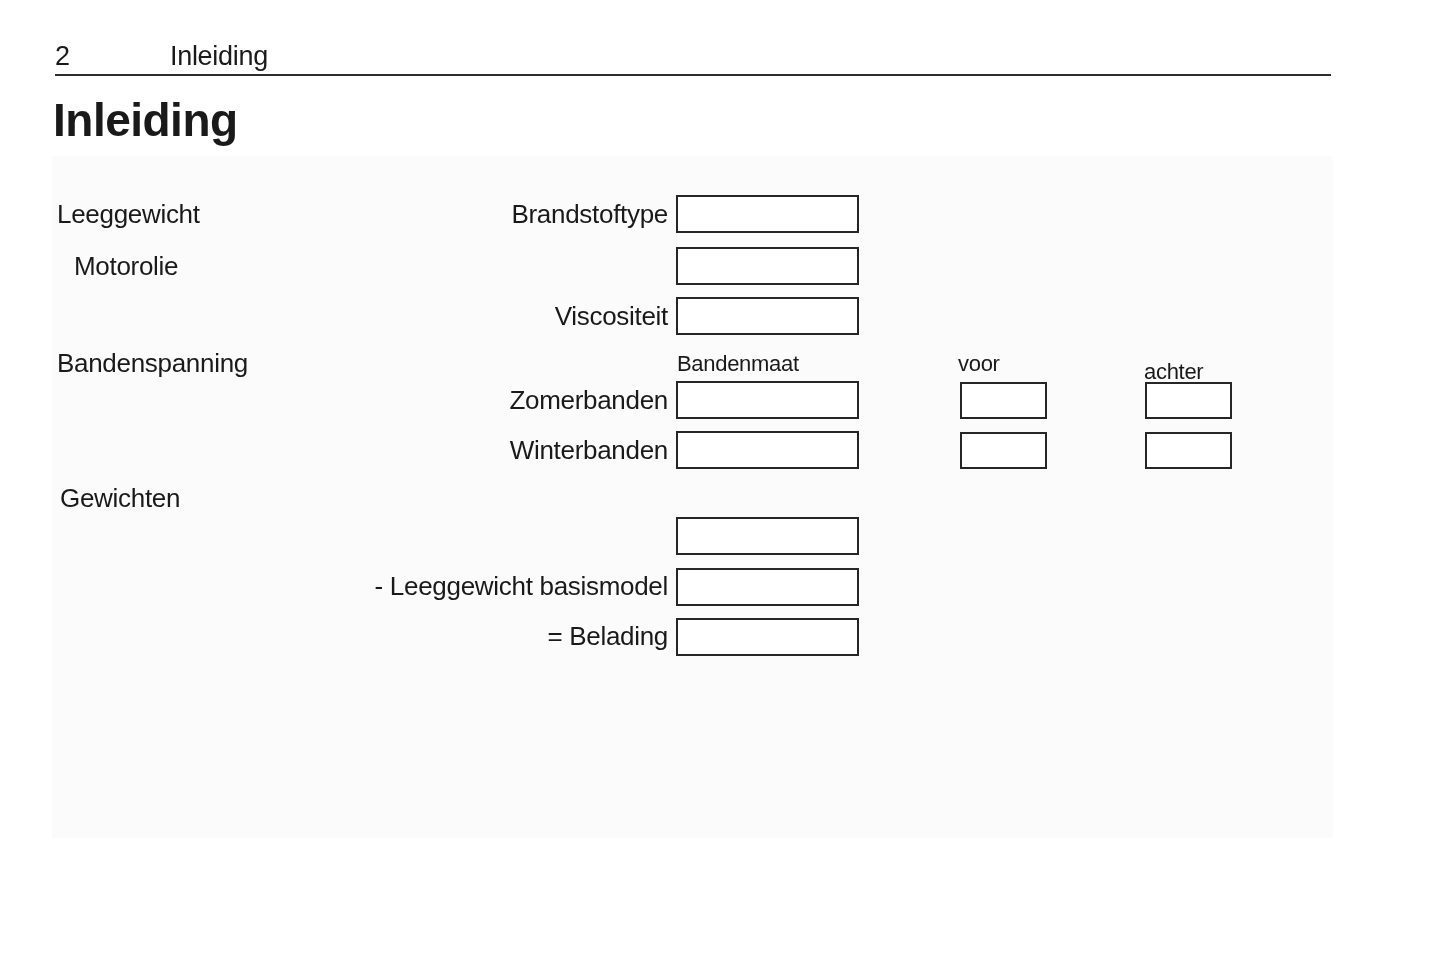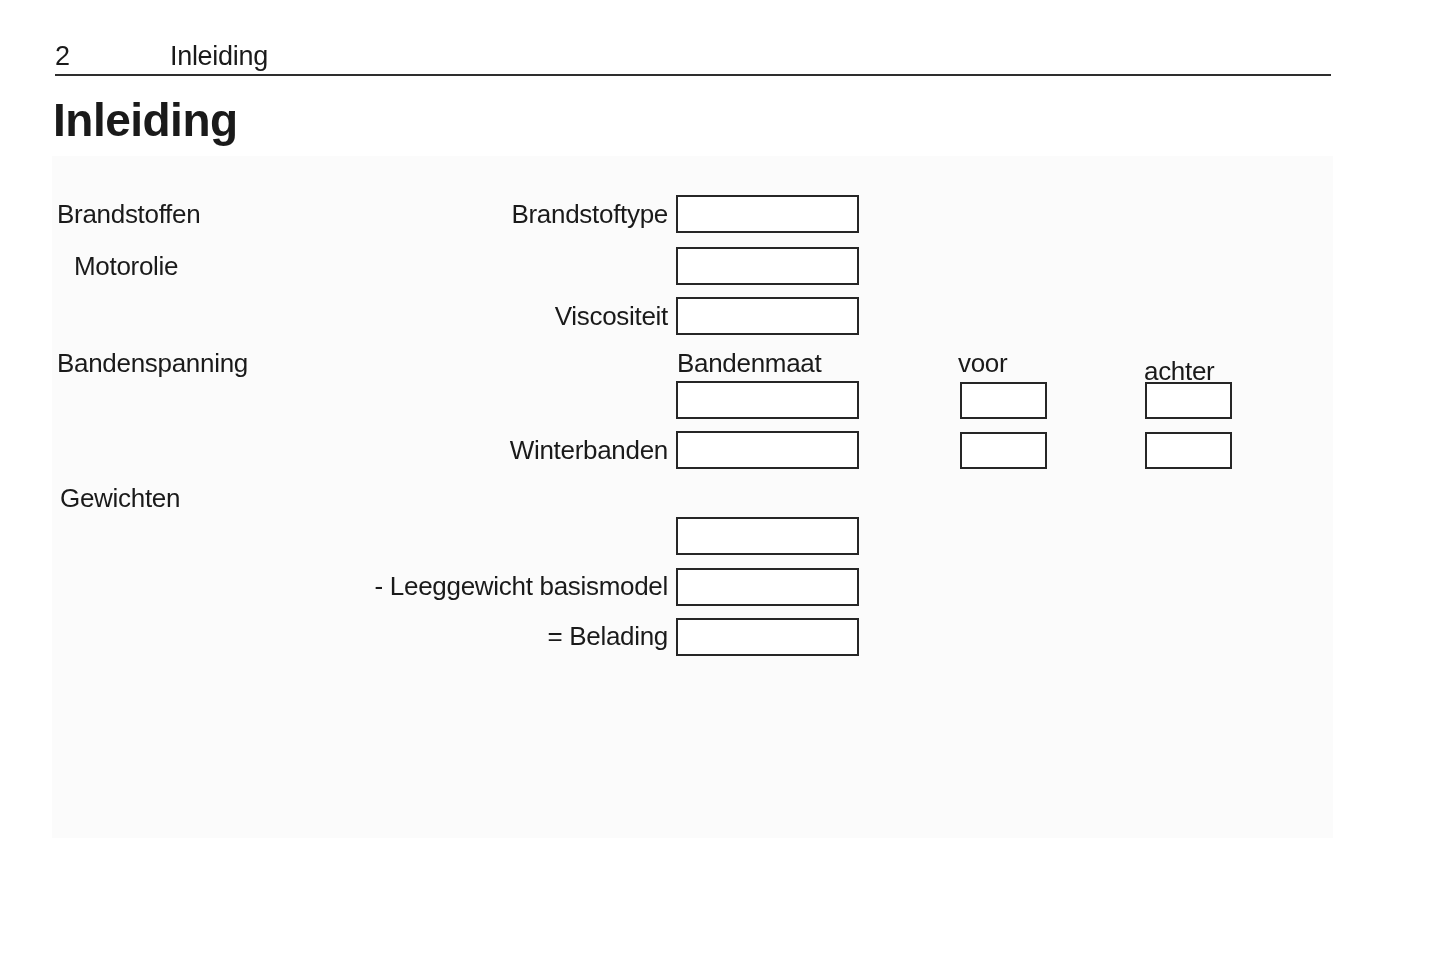--- a/index.html
+++ b/index.html
@@ -53,56 +53,57 @@
     background:#ffffff;
     padding:0 6px;
     font-family:"Liberation Sans", sans-serif;
     font-size:24px;
     color:#1a1a1a;
     outline:none;
   }
   .box.wide{width:183px;height:38px;}
   .box.small{width:87px;height:37px;}
   .colhdr{
-    font-size:26px;
+    font-size:22px;
     line-height:27px;
     letter-spacing:-0.3px;
     white-space:nowrap;
   }
 </style>
 </head>
 <body>
 
 <div class="page">
 
   <div class="abs hdr-text" style="left:55px;top:42px;">2</div>
   <div class="abs hdr-text" style="left:170px;top:42px;">Inleiding</div>
   <div class="abs rule" style="left:55px;top:74px;width:1276px;"></div>
 
   <h1 class="abs title" style="left:53px;top:96px;">Inleiding</h1>
 
   <div class="abs panel" style="left:52px;top:156px;width:1281px;height:682px;"></div>
 
-  <div class="abs lbl" style="left:57px;top:201px;">Brandstoffen</div>
+  <div class="abs lbl" style="left:57px;top:201px;">Leeggewicht</div>
   <div class="abs lbl" style="left:57px;top:253px;margin-left:17px;">Motorolie</div>
   <div class="abs lbl" style="left:57px;top:350px;">Bandenspanning</div>
   <div class="abs lbl" style="left:60px;top:485px;text-align:right;">Gewichten</div>
 
   <div class="abs rlbl" style="left:260px;top:201px;">Brandstoftype</div>
   <input class="abs box wide" style="left: 676px; top: 195px;" value="">
 
   <input class="abs box wide" style="left: 676px; top: 247px;" value="">
 
   <div class="abs rlbl" style="left:260px;top:303px;">Viscositeit</div>
   <input class="abs box wide" style="left: 676px; top: 297px;" value="">
 
   <div class="abs colhdr" style="left:677px;top:350px;">Bandenmaat</div>
   <div class="abs colhdr" style="left:958px;top:350px;">voor</div>
   <div class="abs colhdr" style="left:1144px;top:350px;margin-top:8px;">achter</div>
 
+  <div class="abs rlbl" style="left:260px;top:387px;">Zomerbanden</div>
   <input class="abs box wide" style="left: 676px; top: 381px;" value="">
   <input class="abs box small" style="left: 960px; top: 382px;" value="">
   <input class="abs box small" style="left: 1145px; top: 382px;" value="">
 
   <div class="abs rlbl" style="left:260px;top:437px;">Winterbanden</div>
   <input class="abs box wide" style="left: 676px; top: 431px;" value="">
   <input class="abs box small" style="left: 960px; top: 432px;" value="">
   <input class="abs box small" style="left: 1145px; top: 432px;" value="">
 
   <input class="abs box wide" style="left: 676px; top: 517px;" value="">

